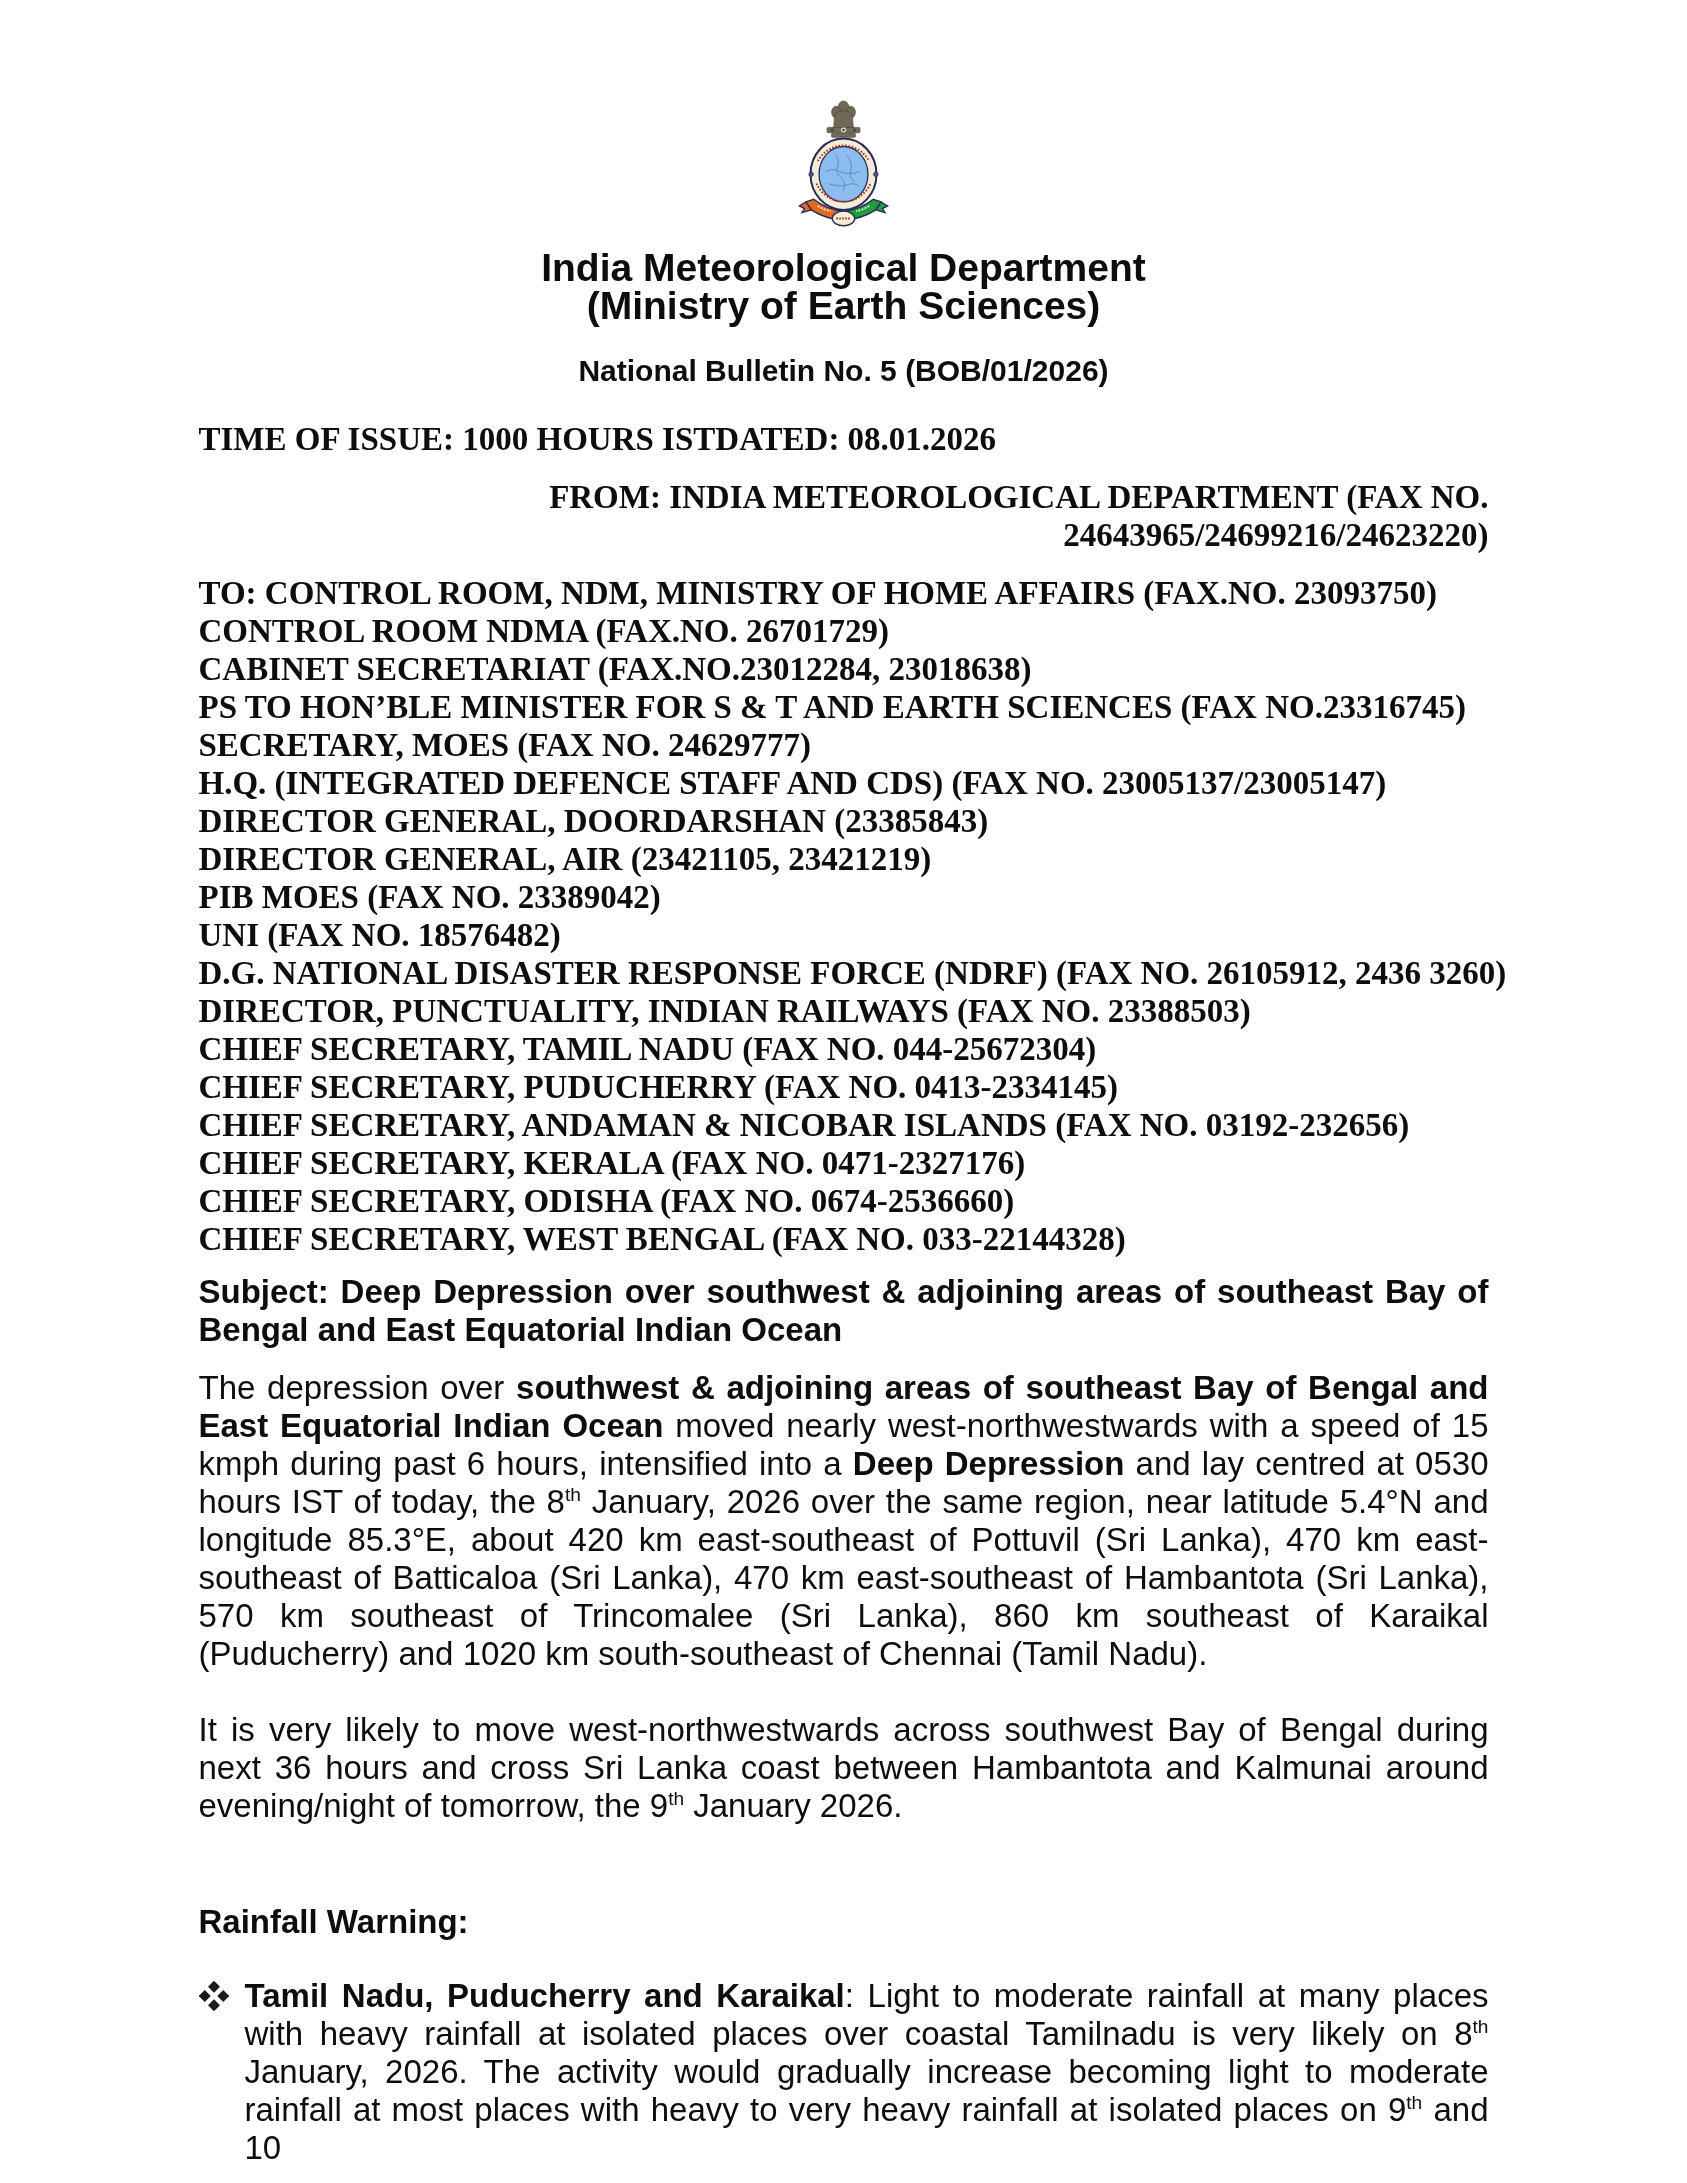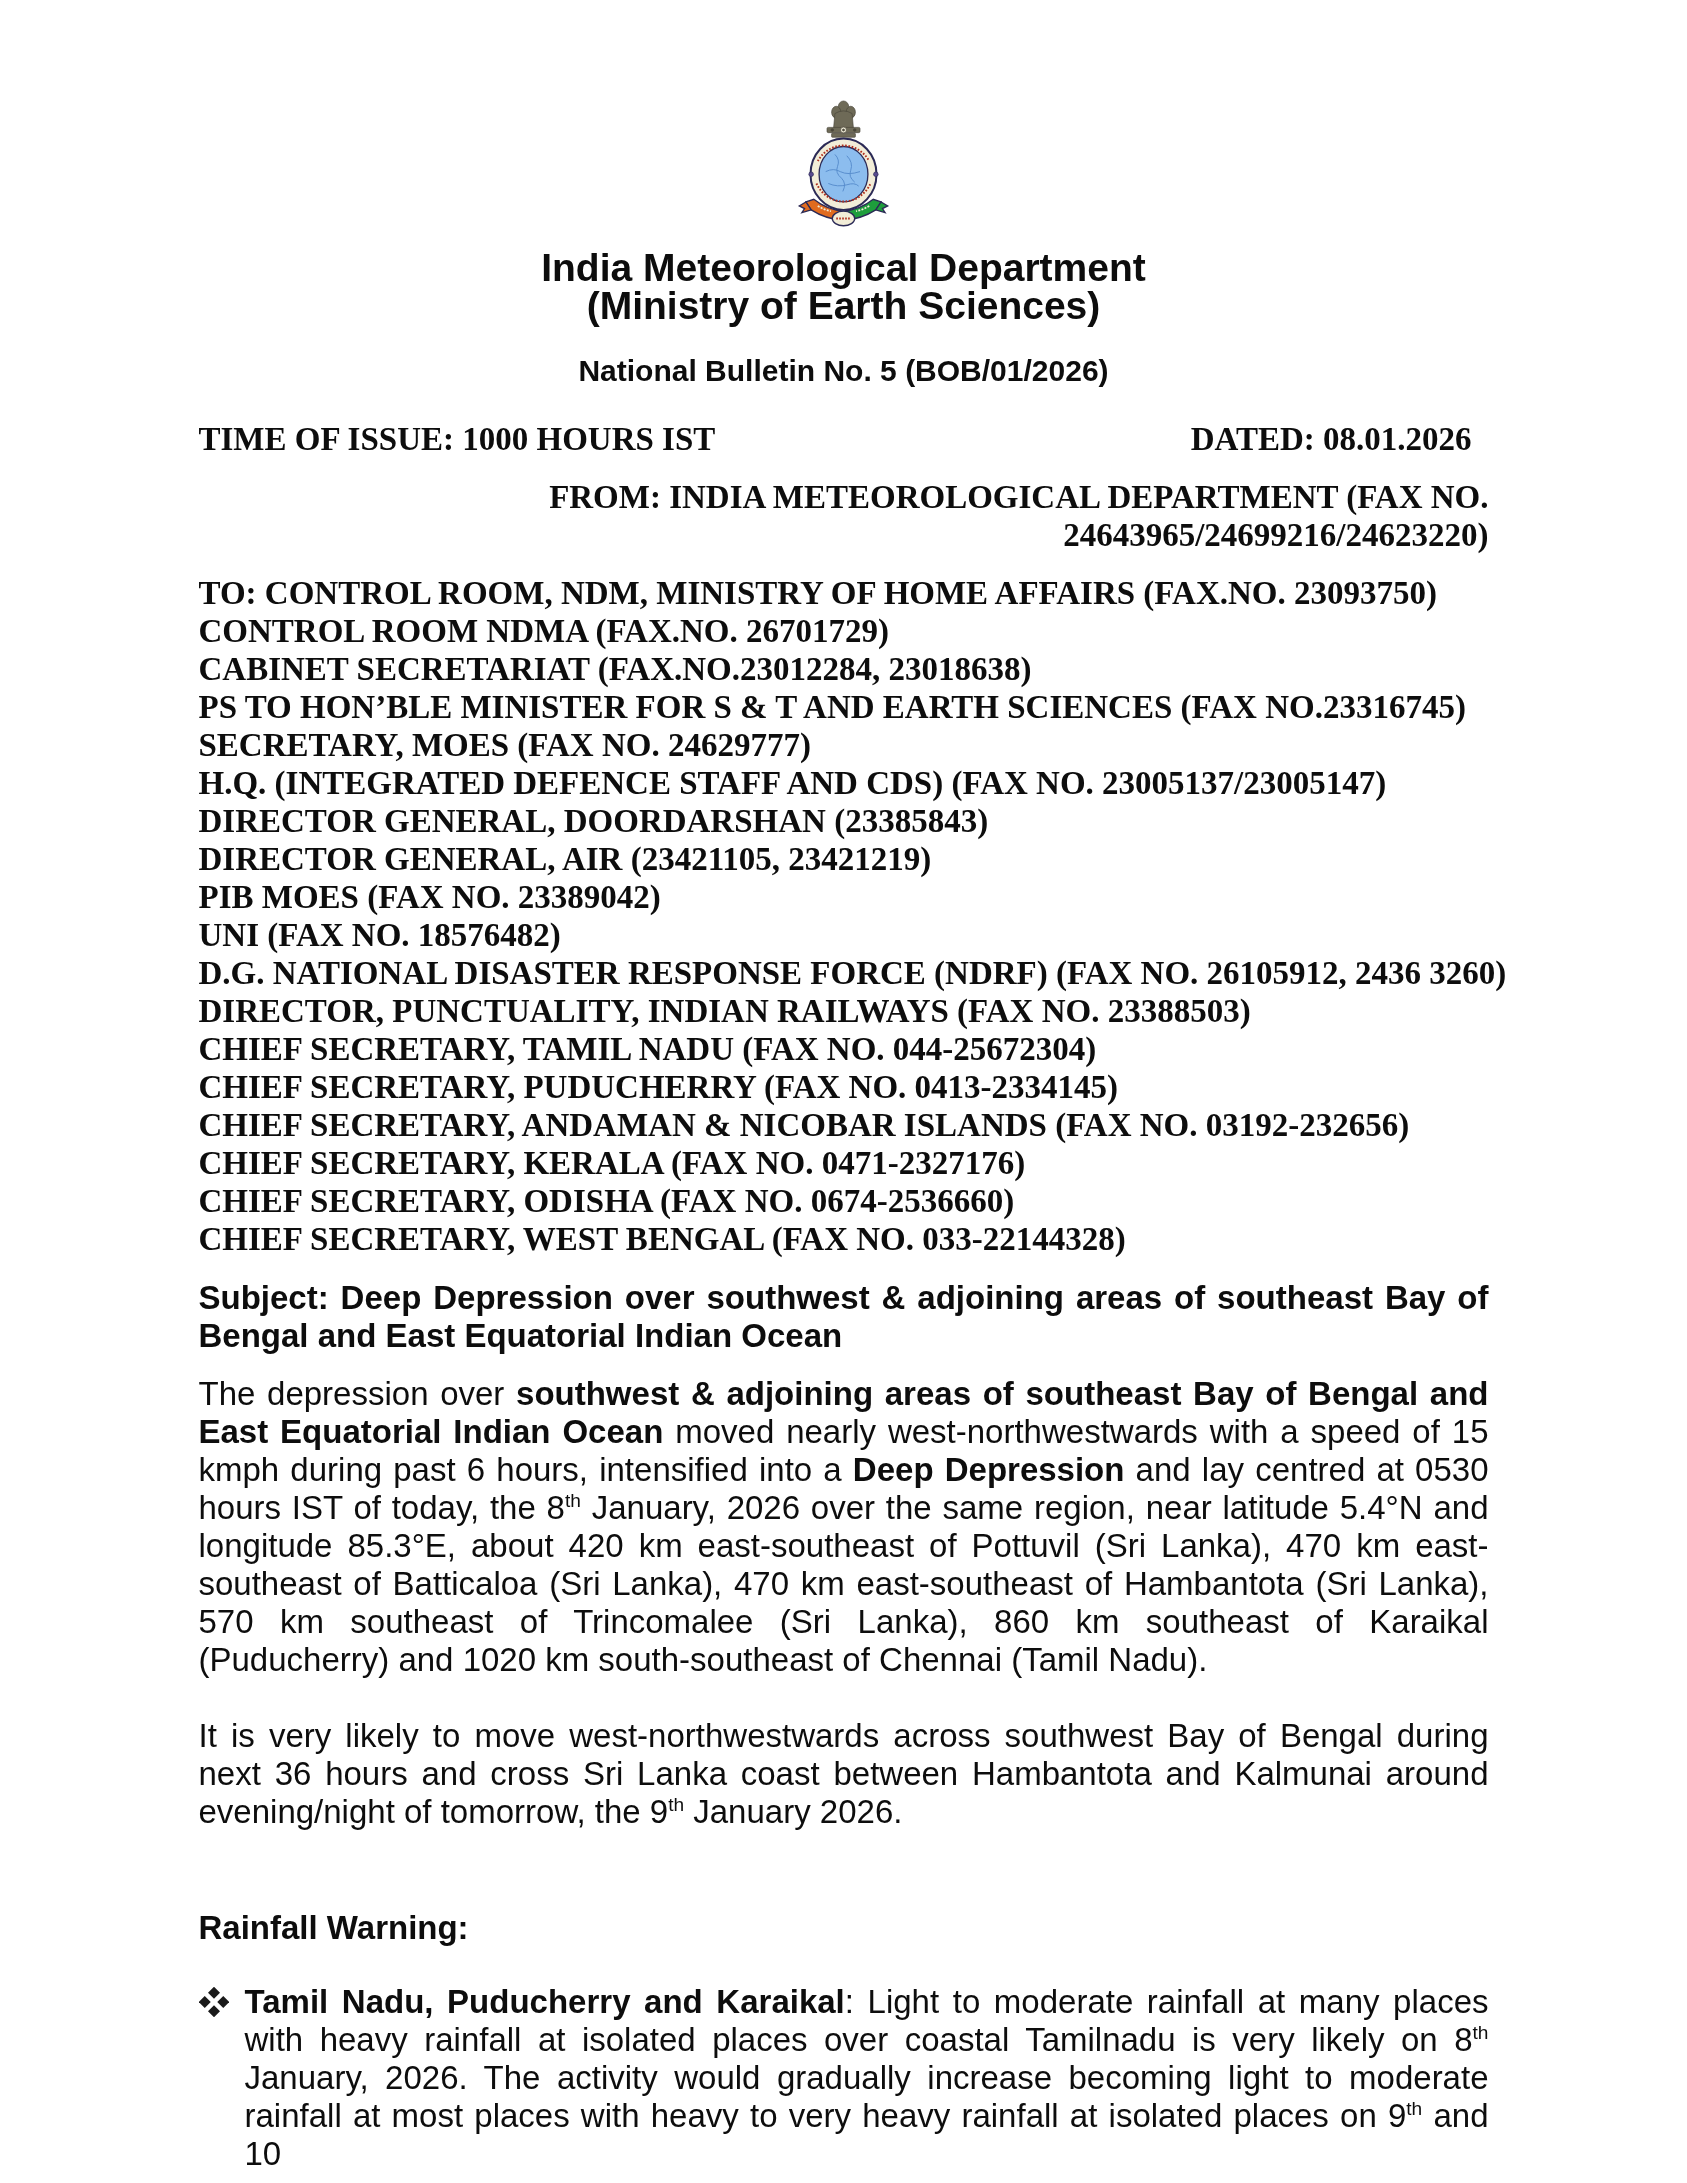--- a/index.html
+++ b/index.html
@@ -25,30 +25,30 @@
   .bulletin-no{
     margin-top:26.5px;
     text-align:center;
     font-weight:bold;
     font-size:30px;line-height:38px;
   }
   
   .serif{font-family:"Liberation Serif",serif;font-weight:bold;}
   .time-row{
     margin-top:30px;
-    display:flex;justify-content:space-between;align-items:baseline;
+    display:flex;align-items:baseline;
     font-size:33px;line-height:38px;font-family:Liberation Serif, serif;
   }
   .time-row .dated{padding-right:17px;}
   .from-line{margin-top:20px;font-size:33px;line-height:38px;text-align:right;}
   .recipients{margin-top:20px;font-size:33px;line-height:38px;}
   .recipients div{white-space:nowrap;}
   
   .subject{
-    margin-top:21px;
+    margin-top:15px;
     font-weight:bold;font-size:33px;line-height:38px;
     text-align:justify;
   }
   .para{
     font-size:33px;line-height:38px;
     text-align:justify;
   }
   .para1{margin-top:20px;}
   .para2{margin-top:38px;}
   .b{font-weight:bold;}

